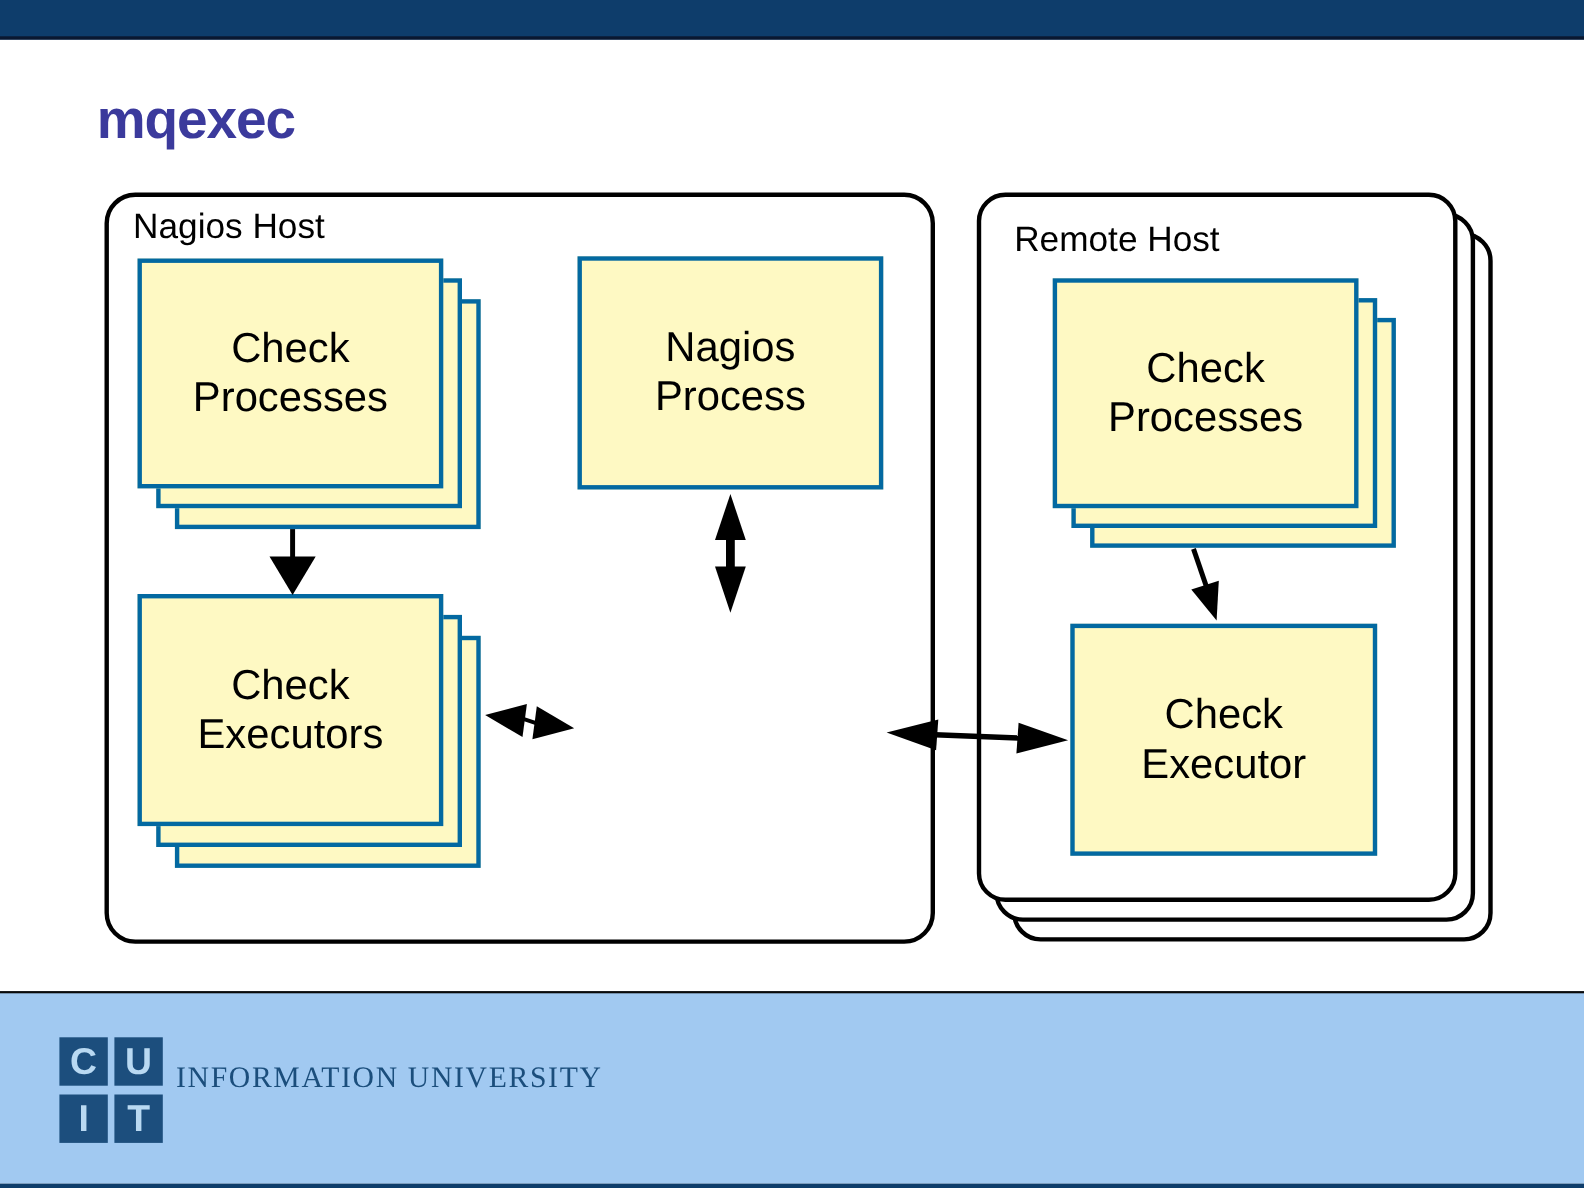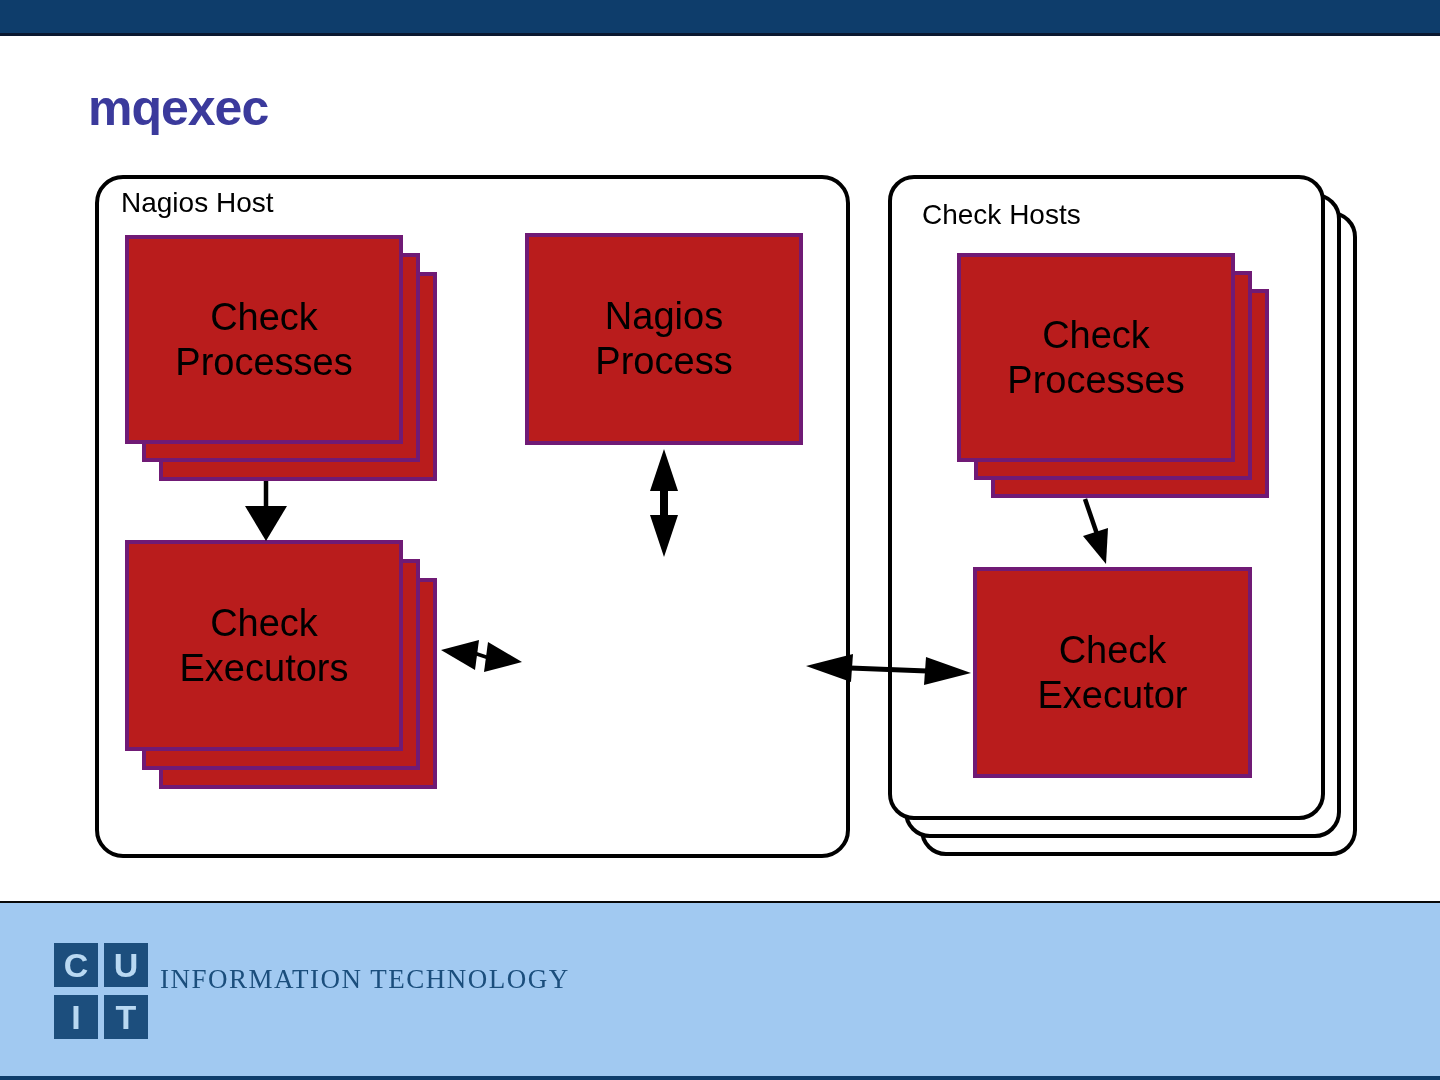--- a/index.html
+++ b/index.html
@@ -27,27 +27,27 @@
   
   .container,.container-layer{
     position:absolute;background:#ffffff;border:4px solid #000;box-sizing:border-box;
   }
   .nagios-host{left:95px;top:175px;width:755px;height:683px;border-radius:28px;}
   .rh{width:437px;height:645px;border-radius:26px;}
   .rh-l3{left:920px;top:211px;}
   .rh-l2{left:904px;top:193px;}
   .rh-front{left:888px;top:175px;}
   .container-label{
-    font-size:28px;color:#000;font-weight:normal;
+    font-size:32px;color:#000;font-weight:normal;
   }
   .nagios-host .container-label{padding:8px 0 0 22px;}
   .rh-front .container-label{padding:20px 0 0 30px;}
   
   .box,.box-layer{
-    position:absolute;background:#b91c1c;border:4px solid #701a75;box-sizing:border-box;
+    position:absolute;background:#fef9c3;border:4px solid #0369a1;box-sizing:border-box;
   }
   .box{display:flex;align-items:center;justify-content:center;}
   .node-label{
     font-size:38px;line-height:1.18;text-align:center;color:#000;white-space:pre-line;
   }
   .cp-l3{left:159px;top:272px;width:278px;height:209px;}
   .cp-l2{left:142px;top:253px;width:278px;height:209px;}
   .cp-front{left:125px;top:235px;width:278px;height:209px;}
   .np-box{left:525px;top:233px;width:278px;height:212px;align-items:center;}
   .ce-l3{left:159px;top:578px;width:278px;height:211px;}
@@ -83,21 +83,21 @@
 
 <div class="slide">
 
   <div class="top-bar"></div>
 
   <h1 class="title">mqexec</h1>
 
   <div class="container-layer rh rh-l3"></div>
   <div class="container-layer rh rh-l2"></div>
   <div class="container rh rh-front">
-    <div class="container-label">Check Hosts</div>
+    <div class="container-label">Remote Host</div>
   </div>
 
   <div class="container nagios-host">
     <div class="container-label">Nagios Host</div>
   </div>
 
   <div class="box-layer cp-l3"></div>
   <div class="box-layer cp-l2"></div>
   <div class="box cp-front">
     <span class="node-label">Check
@@ -161,17 +161,17 @@
   </svg>
 
   <div class="footer-band"></div>
   <div class="cuit-logo">
     <div class="cuit-tile">C</div>
     <div class="cuit-tile">U</div>
     <div class="cuit-tile">I</div>
     <div class="cuit-tile">T</div>
   </div>
   <div class="org-name">
-    <div>INFORMATION TECHNOLOGY</div>
+    <div>INFORMATION UNIVERSITY</div>
   </div>
   <div class="bottom-bar"></div>
 
 </div>
 
 </body></html>

